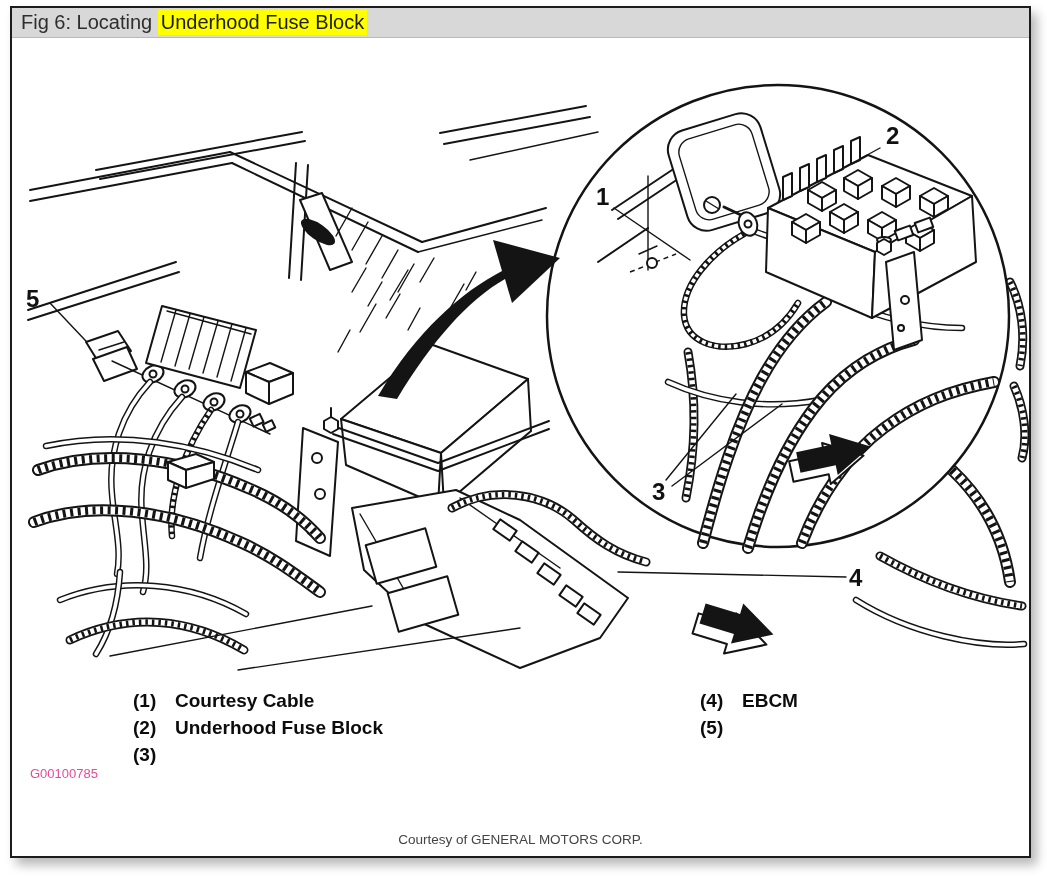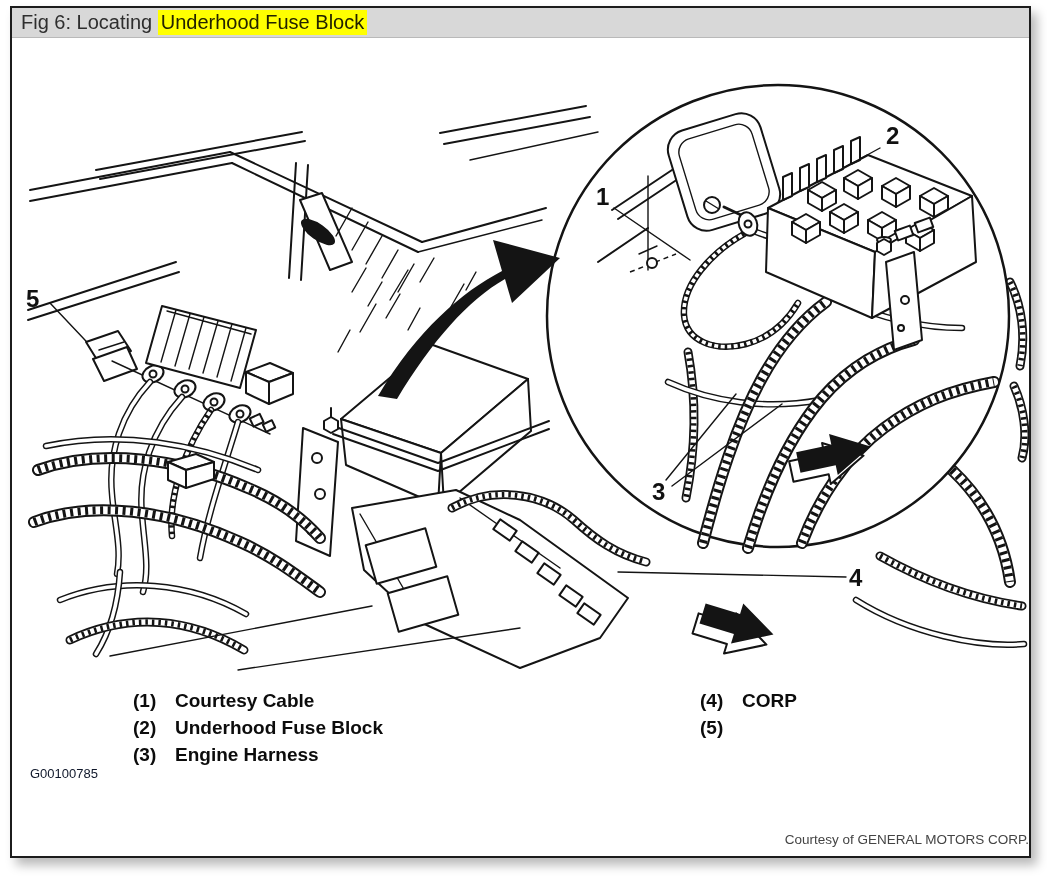--- a/index.html
+++ b/index.html
@@ -25,22 +25,22 @@
   .tubeB9{fill:none;stroke:#fff;stroke-width:5.5;stroke-linecap:round}
   .tubeC9{fill:none;stroke:#141414;stroke-width:5.5;stroke-dasharray:2.5 4}
   .cabA{fill:none;stroke:#141414;stroke-width:6.5;stroke-linecap:round}
   .cabB{fill:none;stroke:#fff;stroke-width:3.6;stroke-linecap:round}
   .num{font-family:"Liberation Sans",sans-serif;font-size:24px;font-weight:bold;fill:#111}
   
   .legend{position:absolute;display:flex;flex-direction:column;font-size:19px;font-weight:bold;
     color:#0c0c0c;line-height:27px;}
   .legend .row{display:flex;}
   .legend .n{width:42px;}
-  .gcode{position:absolute;left:18px;top:728px;font-size:13px;color:#0f172a;}
-  .footer{position:absolute;left:0;top:794px;width:100%;text-align:right;font-size:13.5px;color:#444;}
+  .gcode{position:absolute;left:18px;top:728px;font-size:13px;color:#ec4899;}
+  .footer{position:absolute;left:0;top:794px;width:100%;text-align:center;font-size:13.5px;color:#444;}
 </style>
 </head>
 <body>
 
 <div class="page">
   <div class="titlebar"><span>Fig 6: Locating </span><span class="hl">Underhood Fuse Block</span></div>
 
   <div class="canvas">
     <svg width="1017" height="818" viewBox="12 38 1017 818" preserveAspectRatio="none">
       <defs>
@@ -342,27 +342,26 @@
       <div class="row">
           <span class="n">(1)</span>
           <span>Courtesy Cable</span>
         </div>
       <div class="row">
           <span class="n">(2)</span>
           <span>Underhood Fuse Block</span>
         </div>
       <div class="row">
           <span class="n">(3)</span>
-          <span>Engine Harness</span>
         </div>
     </div>
     <div class="legend" style="left:688px;top:649px;">
       <div class="row">
           <span class="n">(4)</span>
-          <span>CORP</span>
+          <span>EBCM</span>
         </div>
       <div class="row">
           <span class="n">(5)</span>
         </div>
     </div>
 
     <div class="gcode">G00100785</div>
     <div class="footer">Courtesy of GENERAL MOTORS CORP.</div>
   </div>
 </div>

